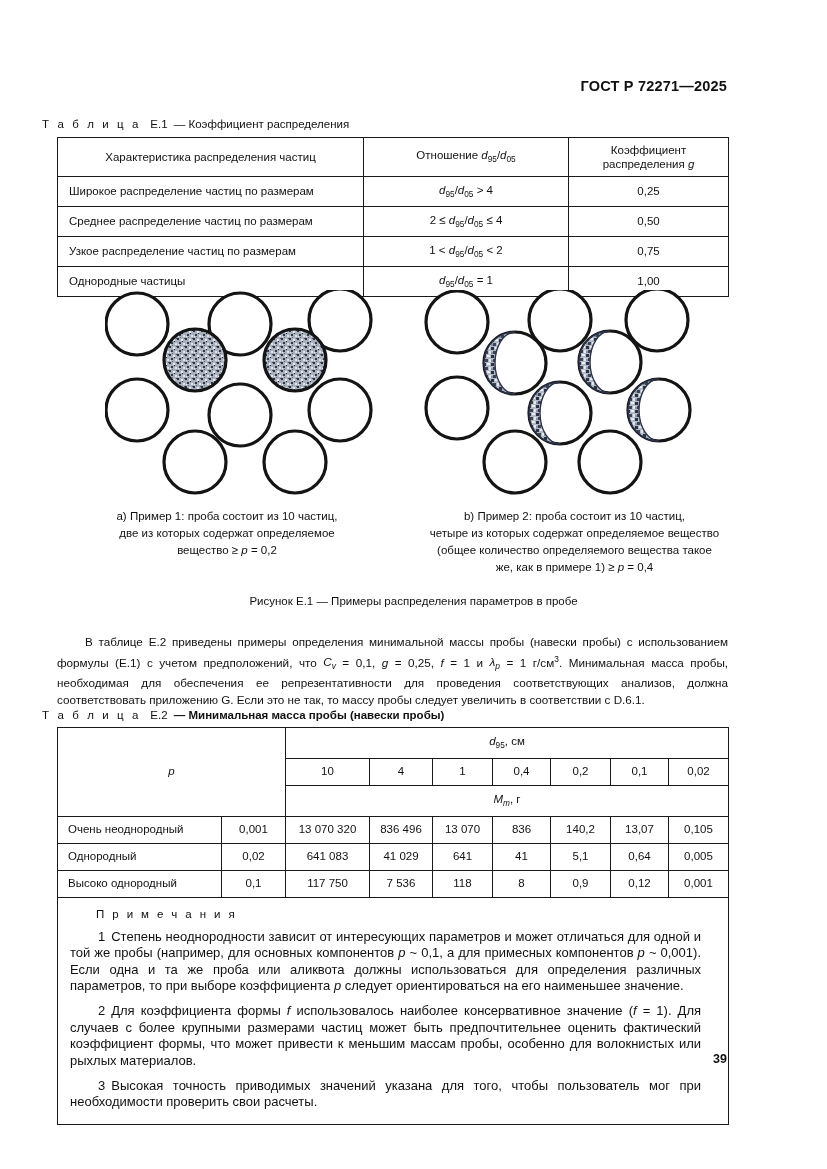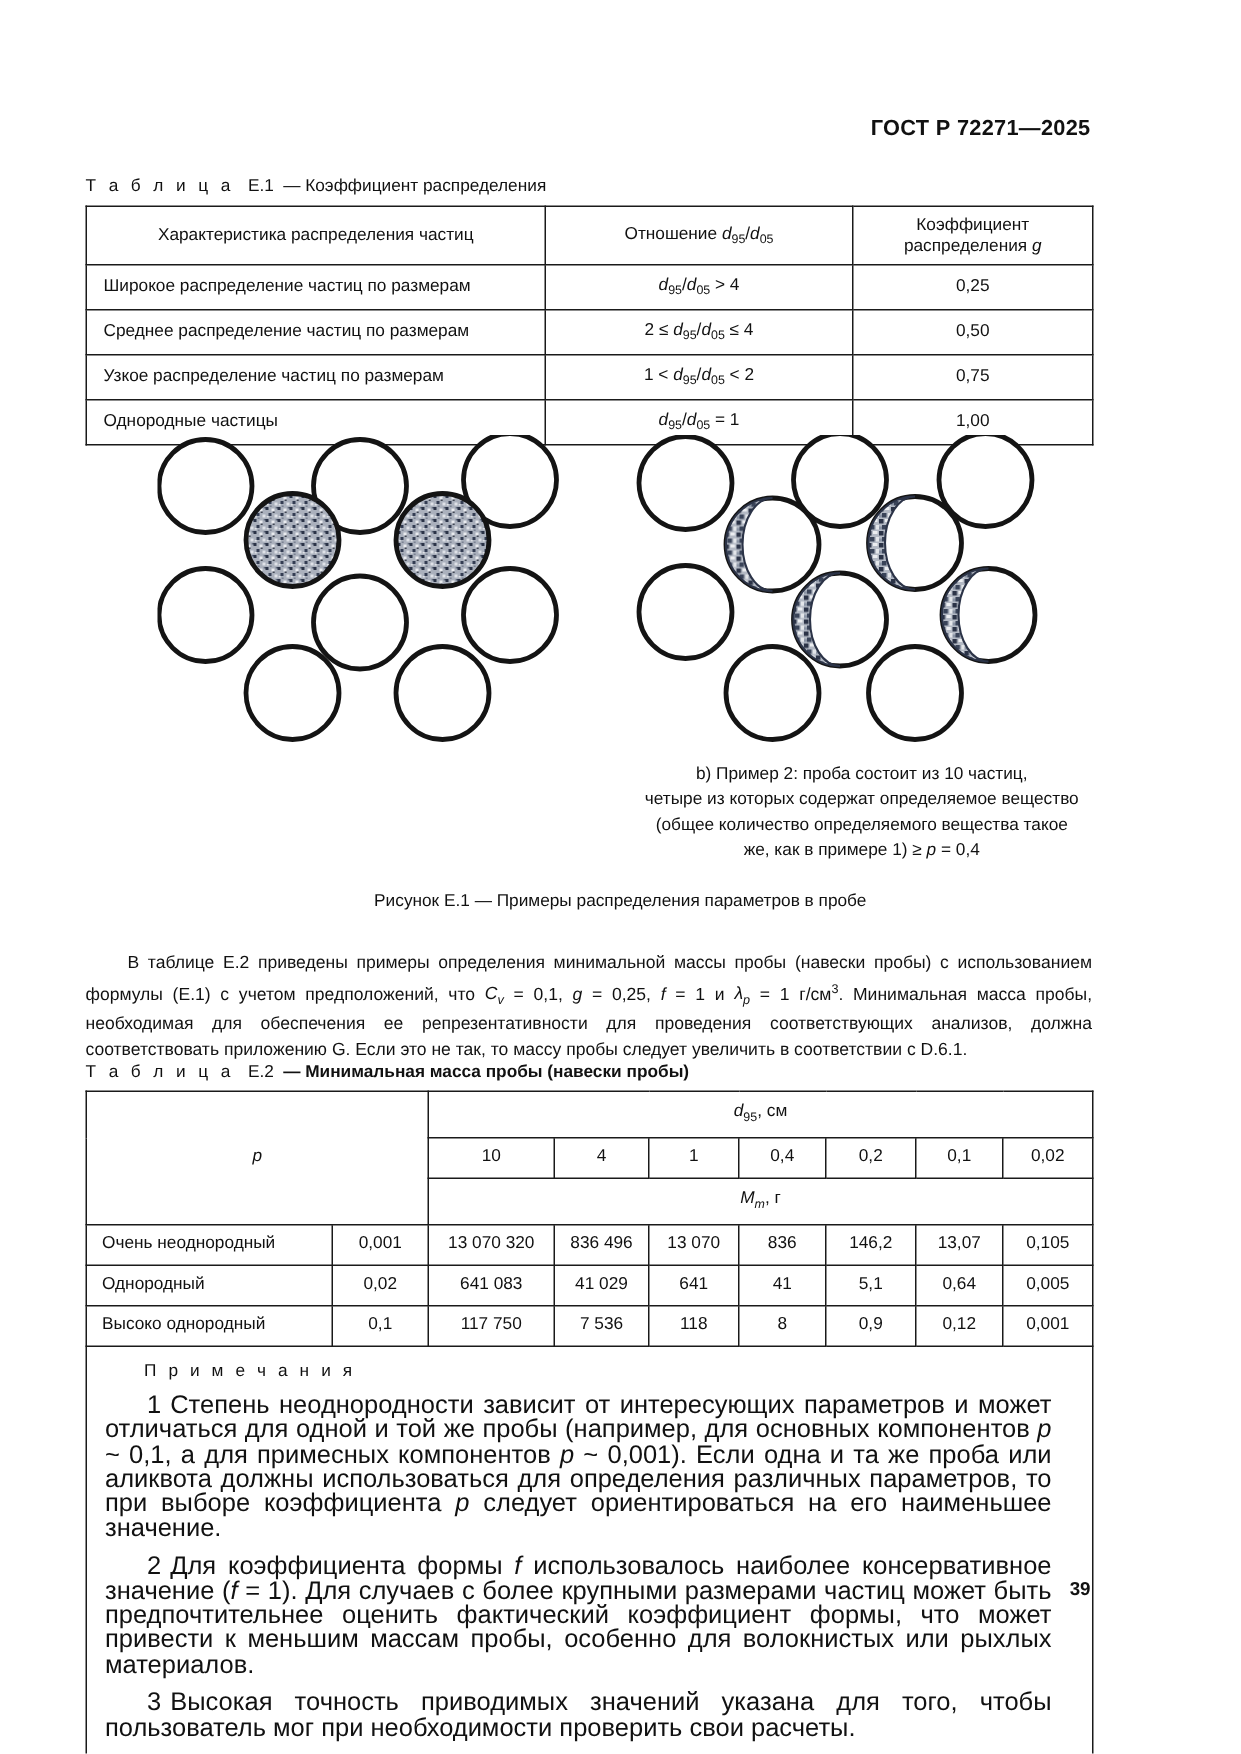--- a/index.html
+++ b/index.html
@@ -27,21 +27,21 @@
     right: 100px;
     font-size: 14.5px;
     font-weight: bold;
     letter-spacing: 0.2px;
     color: #111;
   }
 
   
   .table-caption {
     position: absolute;
-    left: 57px;
+    left: 42px;
     font-size: 11.5px;
     color: #111;
     white-space: nowrap;
   }
   .table-caption .sp {
     letter-spacing: 2.6px;
   }
 
   
   table {
@@ -165,21 +165,21 @@
     padding: 8px 12px 11px 12px;
     height: auto;
     vertical-align: top;
   }
   .note-head {
     font-size: 11.5px;
     letter-spacing: 2.4px;
     margin: 2px 0 7px 26px;
   }
   .note-par {
-    font-size: 17px;
+    font-size: 13px;
     line-height: 16.4px;
     text-align: justify;
     text-indent: 28px;
     margin: 0 15px 9px 0;
   }
   .note-par:last-child { margin-bottom: 2px; }
   .note-num { margin-right: 6px; }
 
   
   #page-number {
@@ -342,20 +342,25 @@
           </g>
 
           <circle cx="103" cy="172" r="31" fill="#fff" stroke="#141414" stroke-width="3.2"></circle>
           <circle cx="198" cy="172" r="31" fill="#fff" stroke="#141414" stroke-width="3.2"></circle>
         </g>
       </svg>
     </div>
   </div>
 
   <div class="fig-captions">
+    <div class="fig-cap" id="fig-cap-a">
+      a) Пример 1: проба состоит из 10 частиц,<br>
+      две из которых содержат определяемое<br>
+      вещество ≥ <span class="it">p</span> = 0,2
+    </div>
     <div class="fig-cap" id="fig-cap-b">
       b) Пример 2: проба состоит из 10 частиц,<br>
       четыре из которых содержат определяемое вещество<br>
       (общее количество определяемого вещества такое<br>
       же, как в примере 1) ≥ <span class="it">p</span> = 0,4
     </div>
   </div>
 
   <div id="figure-title">Рисунок E.1 — Примеры распределения параметров в пробе</div>
 
@@ -407,21 +412,21 @@
         </tr>
       </thead>
       <tbody>
         <tr>
           <td class="c-label">Очень неоднородный</td>
           <td>0,001</td>
           <td>13 070 320</td>
           <td>836 496</td>
           <td>13 070</td>
           <td>836</td>
-          <td>146,2</td>
+          <td>140,2</td>
           <td>13,07</td>
           <td>0,105</td>
         </tr>
         <tr>
           <td class="c-label">Однородный</td>
           <td>0,02</td>
           <td>641 083</td>
           <td>41 029</td>
           <td>641</td>
           <td>41</td>

